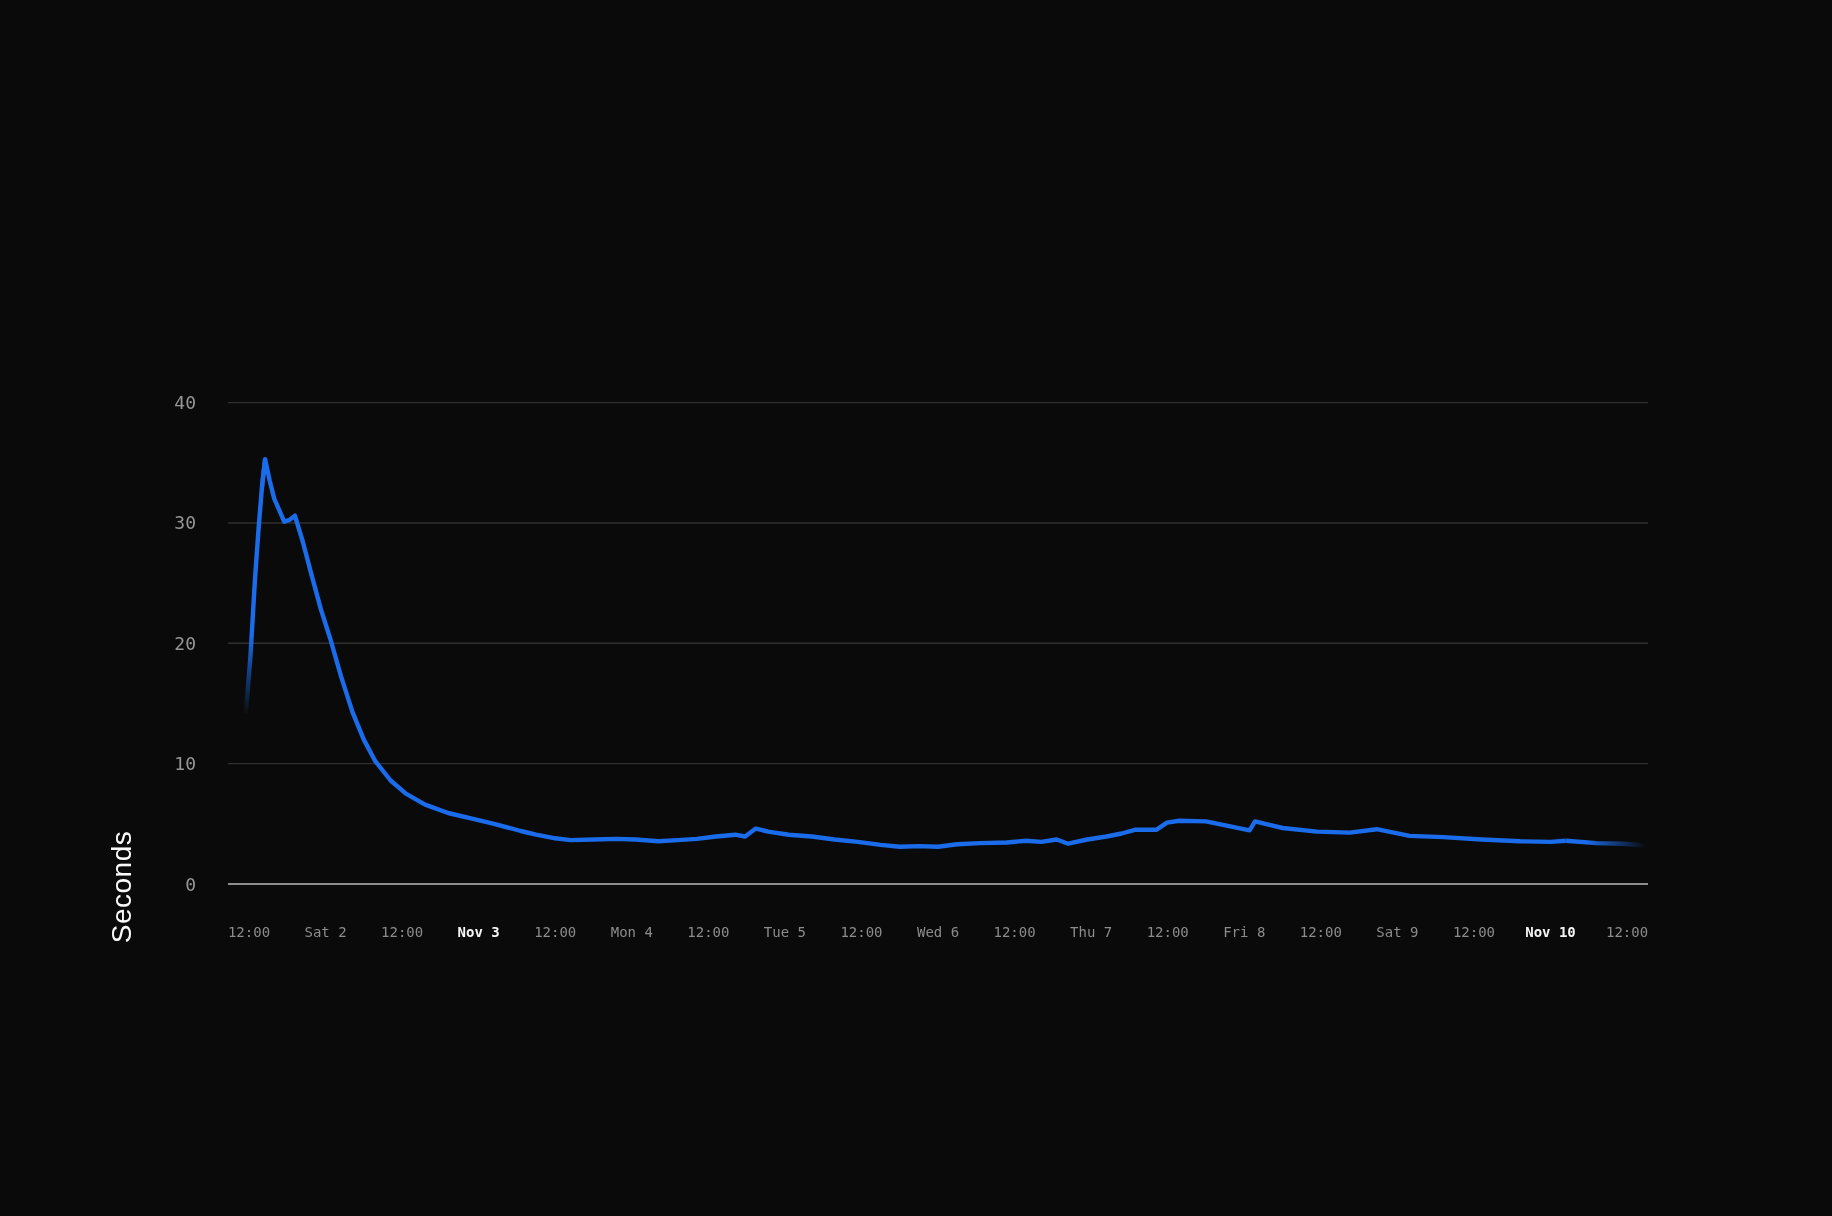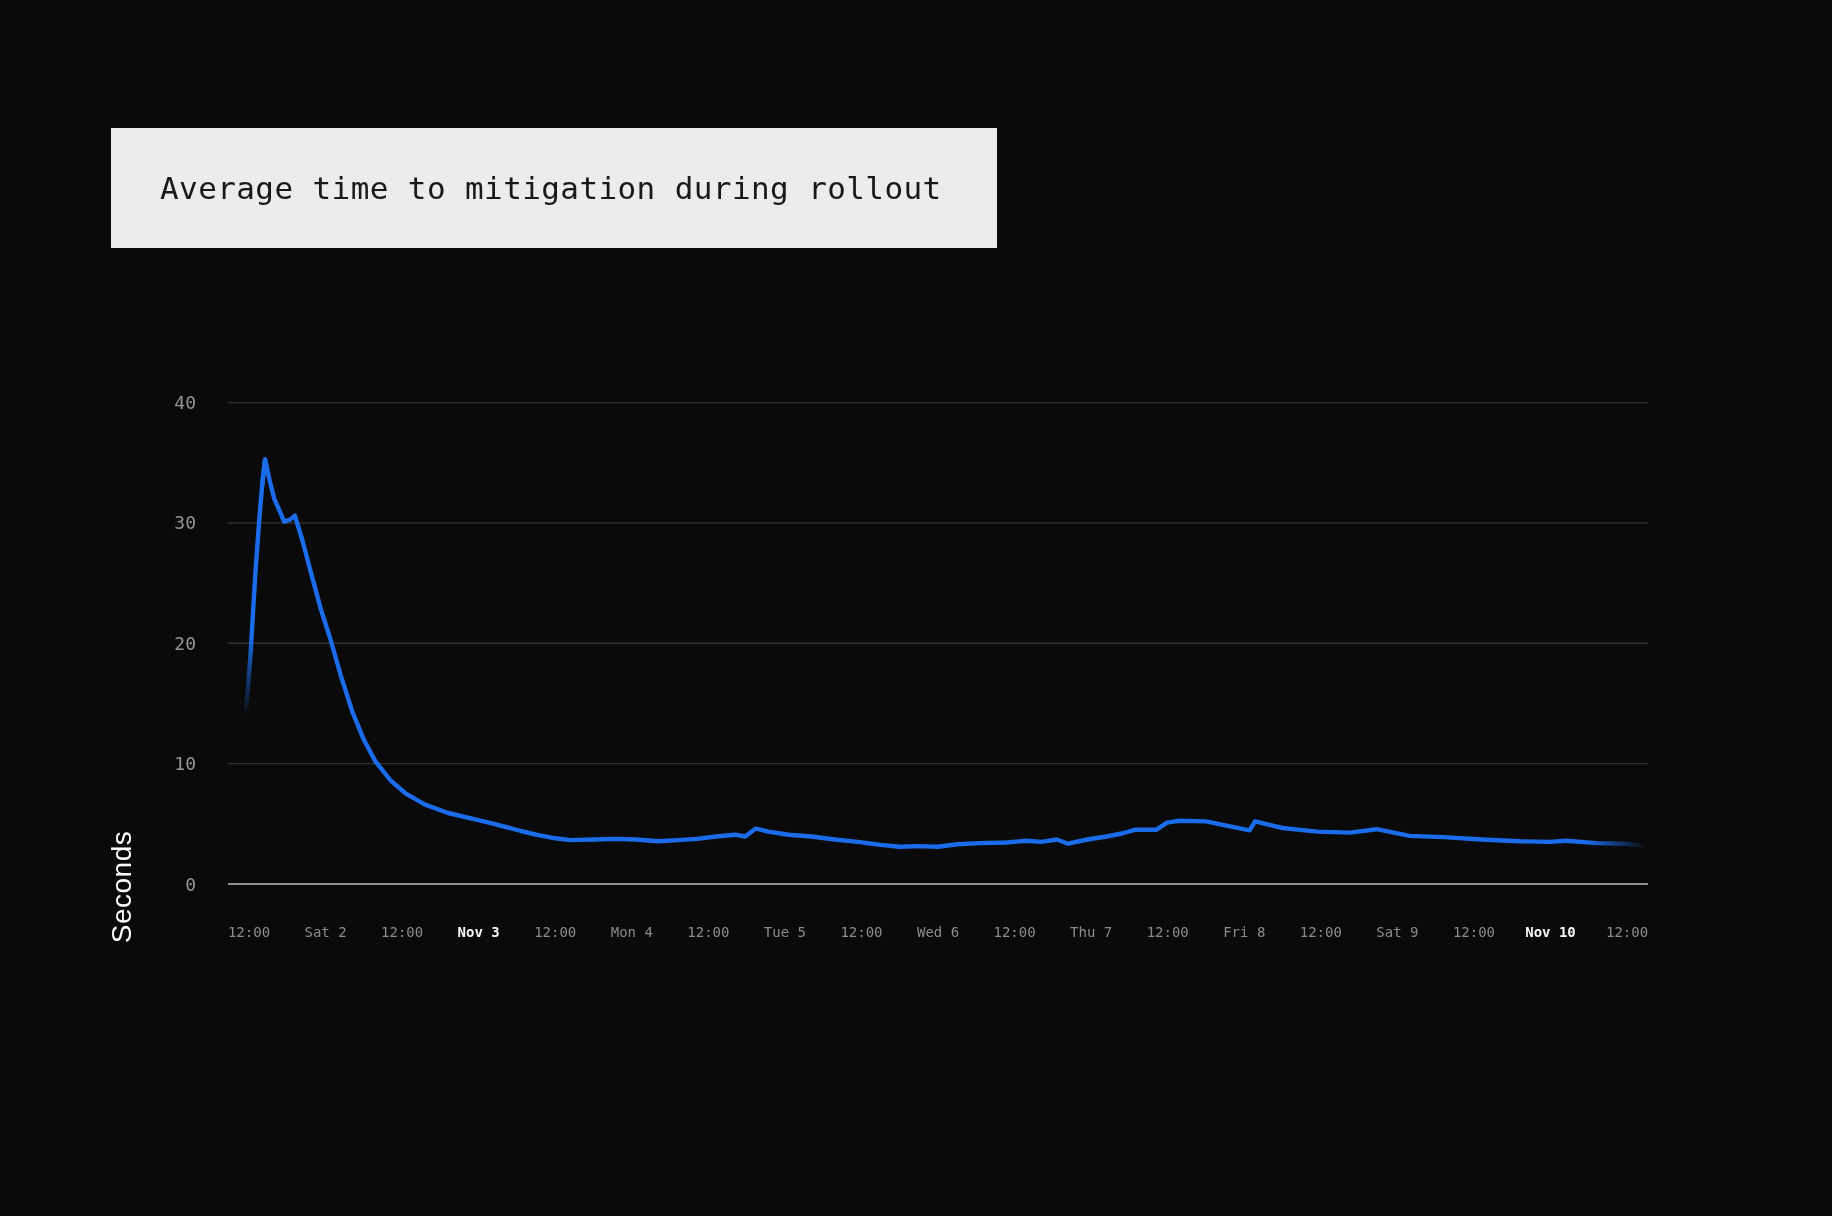--- a/index.html
+++ b/index.html
@@ -19,23 +19,20 @@
               font-size:28px;color:#fafafa;letter-spacing:.5px;white-space:nowrap;}
   .ytick{font-family:"DejaVu Sans Mono",monospace;font-size:18px;fill:#969696;}
   .xtick{font-family:"DejaVu Sans Mono",monospace;font-size:14px;fill:#8c8c8c;}
   .xtick.em{fill:#f5f5f5;font-weight:600;}
 </style>
 </head>
 <body>
 
 <div class="stage">
 
-  <div class="title-card">
-    <span class="title-text">Average time to mitigation during rollout</span>
-  </div>
 
   <div class="chart-area">
     <svg id="chart-svg" width="1832" height="1216" viewBox="0 0 1832 1216">
         <defs>
           <linearGradient id="fadeIn" gradientUnits="userSpaceOnUse" x1="246" y1="716" x2="252" y2="636">
             <stop offset="0" stop-color="#1a6ceb" stop-opacity="0"></stop>
             <stop offset="1" stop-color="#1a6ceb" stop-opacity="1"></stop>
           </linearGradient>
           <linearGradient id="fadeOut" gradientUnits="userSpaceOnUse" x1="1586" y1="0" x2="1646" y2="0">
             <stop offset="0" stop-color="#1a6ceb" stop-opacity="1"></stop>

